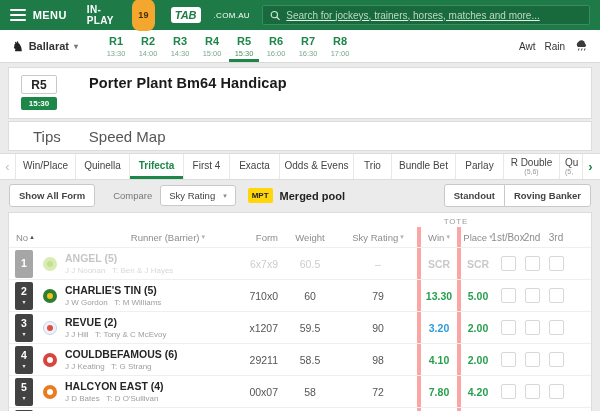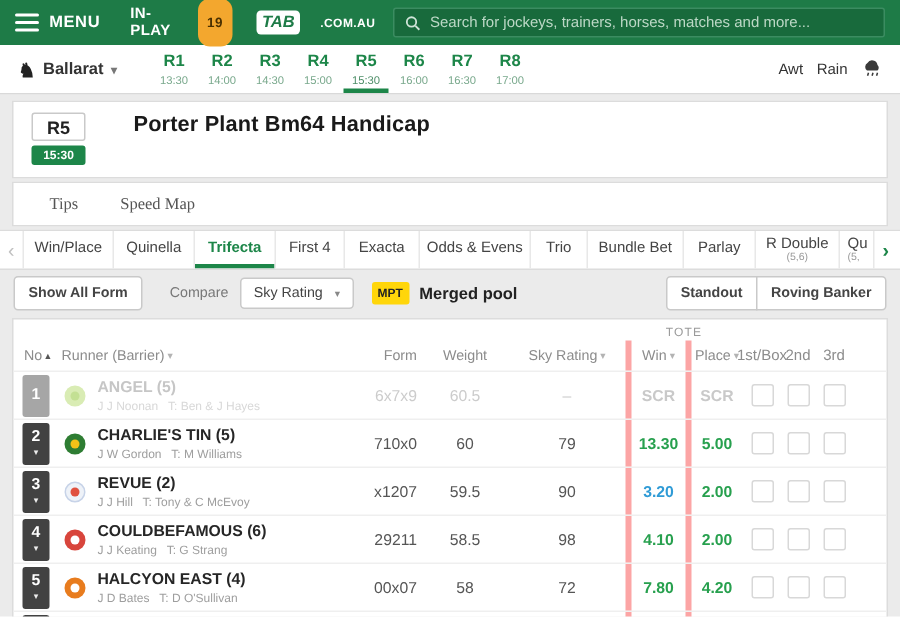--- a/index.html
+++ b/index.html
@@ -8,23 +8,23 @@
 
   
   .topbar { height:30px; background:#1e7b47; display:flex; align-items:center; color:#fff; padding:0 10px; }
   .hamburger { width:16px; display:flex; flex-direction:column; gap:3px; cursor:pointer; }
   .hamburger i { display:block; height:2px; background:#fff; border-radius:1px; }
   .menu-label { font-size:11px; font-weight:bold; letter-spacing:.4px; margin-left:7px; }
   .inplay { margin-left:20px; display:flex; align-items:center; gap:5px; font-size:10px; font-weight:bold; letter-spacing:.3px; }
   .inplay-badge { background:#f3a72e; color:#4a3000; font-size:9px; font-weight:bold; border-radius:8px; padding:11px 6px; }
   .logo { margin-left:16px; display:flex; align-items:center; }
   .logo-box { background:#fff; color:#1e7b47; font-size:11px; font-weight:900; border-radius:3px; padding:2px 4px; font-style:italic; }
-  .logo-suffix { font-size:8px; font-weight:bold; margin-left:13px; letter-spacing:.3px; }
+  .logo-suffix { font-size:8px; font-weight:normal; margin-left:13px; letter-spacing:.3px; }
   .search { margin-left:12px; width:332px; height:20px; background:#186a3c; border:1px solid #3b8c61; border-radius:2px; display:flex; align-items:center; padding:0 7px; }
-  .search input { background:transparent; border:none; outline:none; color:#e4f1e9; font-size:10px; width:100%; margin-left:6px; font-family:"Liberation Sans",sans-serif; }
+  .search input { background:transparent; border:none; outline:none; color:#e4f1e9; font-size:10px; width:100%; margin-left:6px; font-family:"Liberation Sans",sans-serif;text-decoration:underline; }
   .search input::placeholder { color:#bcd8c6; }
 
   
   .racenav { height:33px; background:#fff; border-bottom:1px solid #d9d9d9; display:flex; align-items:stretch; padding:0 12px; }
   .venue { display:flex; align-items:center; gap:5px; font-size:11px; font-weight:bold; color:#333; cursor:pointer; }
   .venue .horse { font-size:13px; color:#222; }
   .venue .chev { font-size:8px; color:#777; }
   .races { display:flex; margin-left:22px; }
   .race-item { width:32px; display:flex; flex-direction:column; align-items:center; justify-content:center; position:relative; cursor:pointer; }
   .race-item .rid { color:#1d8649; font-size:11px; font-weight:bold; }
@@ -38,21 +38,21 @@
   .rc-left { width:38px; }
   .rno-box { width:36px; height:19px; border:1px solid #c9c9c9; border-radius:2px; display:flex; align-items:center; justify-content:center; font-size:12px; font-weight:bold; color:#222; background:#fff; }
   .rtime-badge { margin-top:3px; width:36px; background:#1d8649; color:#fff; font-size:8px; font-weight:bold; text-align:center; border-radius:2px; padding:2px 0; }
   .rc-main { margin-left:30px; }
   .rc-title { font-size:14.5px; font-weight:bold; color:#1a1a1a; letter-spacing:.1px; }
   .rc-meta { margin-top:7px; display:flex; gap:11px; font-size:10px; color:#4d4d4d; }
   .rc-meta .countdown { color:#e8542a; font-weight:bold; }
 
   
   .tips-card { margin:2px 8px 0; background:#fff; border:1px solid #dcdcdc; height:30px; display:flex; align-items:center; gap:28px; padding-left:24px; }
-  .tips-card span { font-size:11px; color:#555; cursor:pointer;font-family:Liberation Serif, serif; }
+  .tips-card span { font-size:15px; color:#555; cursor:pointer; }
 
   
   .bettabs { margin-top:2px; background:#fff; border-top:1px solid #dcdcdc; border-bottom:1px solid #dcdcdc; height:27px; display:flex; align-items:stretch; overflow:hidden; }
   .bt-nav { width:16px; display:flex; align-items:center; justify-content:center; font-size:13px; color:#c0c0c0; border-right:1px solid #e8e8e8; cursor:pointer; }
   .bt-nav.next { color:#1d8649; font-weight:bold; border-right:none; border-left:1px solid #e8e8e8; }
   .bt { display:flex; flex-direction:column; align-items:center; justify-content:center; border-right:1px solid #e8e8e8; font-size:10px; color:#444; cursor:pointer; line-height:1.05; flex:0 0 auto; }
   .bt .sub { font-size:7px; color:#999; }
   .bt.active { color:#1d8649; font-weight:bold; box-shadow:inset 0 -3px 0 #1d8649; }
   .bt.clip { overflow:hidden; align-items:flex-start; padding-left:5px !important; }
 
@@ -72,21 +72,21 @@
   
   .table-card { margin:1px 8px 0; background:#fff; border:1px solid #dcdcdc; height:230px; }
   .grid { display:grid; grid-template-columns:30px 166px 76px 58px 78px 40px 38px 26px 22px 26px 1fr; align-items:center; }
   .tote-row { height:14px; padding-top:3px; }
   .tote { grid-column:6 / 8; text-align:center; font-size:8px; color:#9a9a9a; letter-spacing:.8px; }
   .thead-cols { height:20px; font-size:9.5px; color:#8c8c8c; }
   .thead-cols .cell { display:flex; align-items:center; }
   .sort-up { font-size:7px; color:#555; margin-left:2px; }
   .sort-dn { font-size:7px; color:#b3b3b3; margin-left:2px; }
   .c-no { padding-left:7px; }
-  .c-runner { padding-left:2px; }
+  .c-runner { padding-left:2px;justify-content:flex-end; }
   .c-form { justify-content:flex-end !important; padding-right:3px; }
   .c-weight, .c-rating { justify-content:center !important; }
   .c-win, .c-place { justify-content:center !important; border-left:4px solid #fca5a5; height:100%; }
   .c-box { justify-content:center !important; font-size:10px; }
   .row { height:32px; border-top:1px solid #efefef; }
   .row .cell { display:flex; align-items:center; height:100%; }
   .badge { width:18px; height:28px; margin-left:6px; background:#424242; border-radius:2px; color:#fff; display:flex; flex-direction:column; align-items:center; justify-content:center; cursor:pointer; }
   .badge .num { font-size:10.5px; font-weight:bold; line-height:1; }
   .badge .bchev { font-size:6px; line-height:1; margin-top:2px; opacity:.9; }
   .silk { width:14px; height:14px; border-radius:50%; margin:0 8px 0 4px; display:flex; align-items:center; justify-content:center; flex:0 0 auto; }

